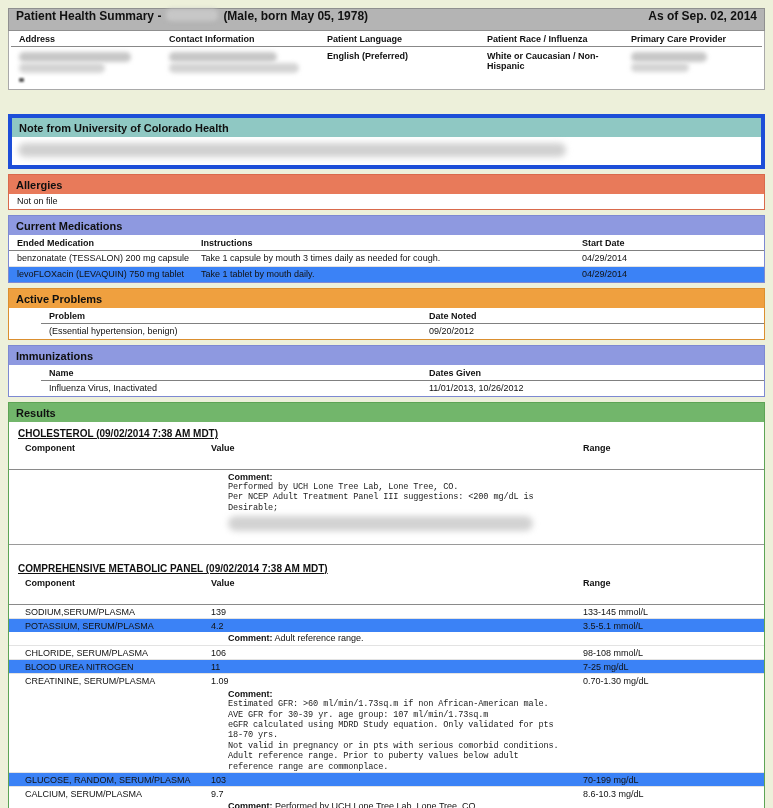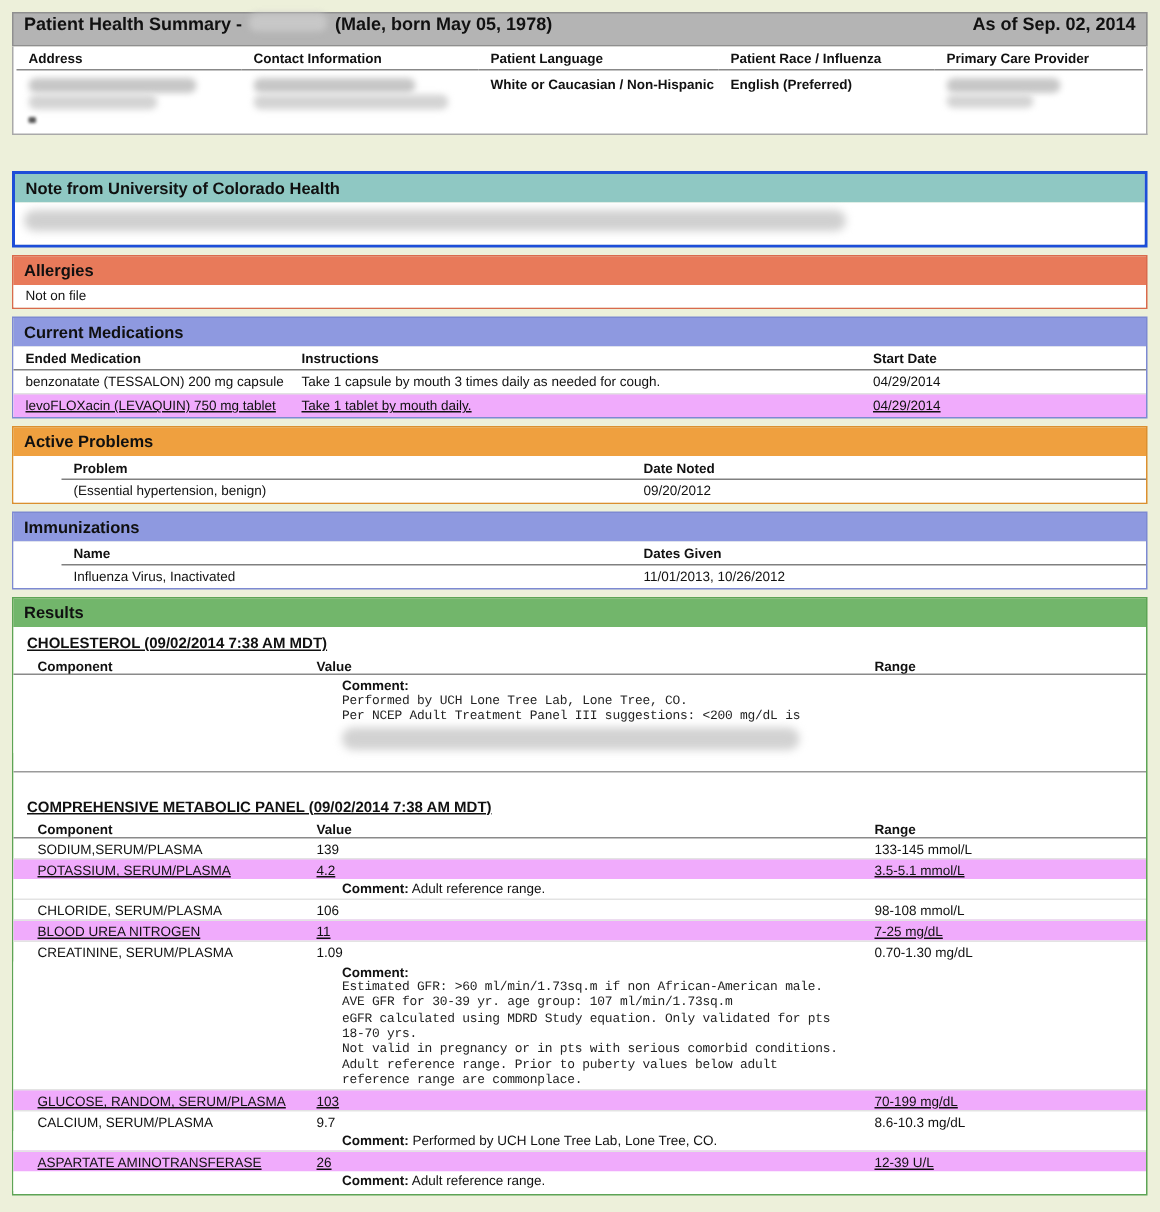--- a/index.html
+++ b/index.html
@@ -9,47 +9,47 @@
   
   .titlebar{background:#b4b4b4;border:1px solid #8f8f8f;height:21px;display:flex;padding:0 7px;font-size:12px;font-weight:bold;white-space:nowrap;}
   .titlebar .spacer{flex:1;}
   .pi-box{background:#fff;border:1px solid #a9a9a9;border-top:none;}
   .pi-grid{display:grid;grid-template-columns:150px 158px 160px 144px 1fr;padding:0 2px;}
   .pi-head{font-weight:bold;font-size:9px;padding:3px 2px 2px 8px;border-bottom:1px solid #888;}
   .pi-cell{font-size:9px;font-weight:bold;padding:4px 2px 5px 8px;min-height:22px;}
   
   .sec-h{font-weight:bold;font-size:11px;padding:4px 7px 3px 7px;color:#101010;}
   .sec-body{background:#fff;}
-  .note{border:2px solid #1d4ed8;margin-top:24px;}
+  .note{border:4px solid #1d4ed8;margin-top:24px;}
   .note .sec-h{background:#8fc8c3;}
   .allergy{border:1px solid #d96a4c;}
   .allergy .sec-h{background:#e87a5a;}
   .meds{border:1px solid #7d89d2;}
   .meds .sec-h{background:#8e99e0;}
   .probs{border:1px solid #db8f2f;}
   .probs .sec-h{background:#efa03f;}
   .imms{border:1px solid #7d89d2;}
   .imms .sec-h{background:#8e99e0;}
   .res{border:1px solid #5da455;}
   .res .sec-h{background:#72b66b;}
   .note-body{height:22px;padding:3px 6px;}
   .plain-row{font-size:9px;padding:2px 18px 3px 8px;}
   
   .t-head{display:grid;font-weight:bold;font-size:9px;padding:3px 6px 2px 8px;border-bottom:1px solid #808080;}
   .t-row{display:grid;font-size:9px;padding:2px 6px 3px 8px;}
   .g3{grid-template-columns:184px 381px 1fr;}
   .g2{grid-template-columns:380px 1fr;margin-left:32px;}
-  .shade{background:#f0abfc;text-decoration:underline;}
+  .shade{background:#3b82f6;}
   .t-row + .t-row{border-top:1px solid #e2e2e2;}
   
   .res-body{padding-top:1px;}
   .grp{padding-bottom:2px;}
   .grp.sep{border-bottom:1px solid #9a9a9a;padding-bottom:12px;margin-bottom:13px;}
   .grp-h{font-weight:bold;font-size:10px;padding:5px 6px 2px 9px;text-decoration:underline;}
-  .r-head{display:grid;grid-template-columns:186px 372px 1fr;font-weight:bold;font-size:9px;padding:2px 6px 0 16px;border-bottom:1px solid #8a8a8a;}
+  .r-head{display:grid;grid-template-columns:186px 372px 1fr;font-weight:bold;font-size:9px;padding:2px 6px 16px 16px;border-bottom:1px solid #8a8a8a;}
   .r-row{display:grid;grid-template-columns:186px 372px 1fr;font-size:9px;line-height:10px;padding:2px 6px 1px 16px;}
   .r-row.lined,.r-head + .r-row{border-top:0;}
   .r-row{border-top:1px solid #e3e3e3;}
   .r-head + .r-row{border-top:none;}
   .c-inline{font-size:9px;line-height:10px;padding:1px 6px 2px 219px;background:#fff;}
   .c-label{font-size:9px;line-height:10px;font-weight:bold;padding:2px 6px 0 219px;background:#fff;}
   .c-mono{font-family:"Liberation Mono","DejaVu Sans Mono",monospace;font-size:8.6px;line-height:10.4px;letter-spacing:-0.15px;padding:0 6px 0 219px;background:#fff;color:#222;}
   b.cmt{font-weight:bold;}
   
   .redact{display:inline-block;background:#c7c7c7;border-radius:5px;filter:blur(2px);vertical-align:middle;}
@@ -81,22 +81,22 @@
       <div class="pi-grid">
         <div class="pi-cell">
           <span class="redact rb" style="width:112px;height:10px;"></span>
           <span class="redact rb lt" style="width:86px;height:10px;"></span>
           <span class="dot"></span>
         </div>
         <div class="pi-cell">
           <span class="redact rb" style="width:108px;height:10px;"></span>
           <span class="redact rb lt" style="width:130px;height:10px;"></span>
         </div>
+        <div class="pi-cell">English (Preferred)</div>
         <div class="pi-cell">White or Caucasian / Non-Hispanic</div>
-        <div class="pi-cell">English (Preferred)</div>
         <div class="pi-cell">
           <span class="redact rb" style="width:76px;height:10px;"></span>
           <span class="redact rb lt" style="width:58px;height:9px;"></span>
         </div>
       </div>
     </div>
   </div>
 
   <div class="sec note">
     <div class="sec-h">Note from University of Colorado Health</div>
@@ -166,20 +166,21 @@
       <div class="grp sep">
         <div class="grp-h">CHOLESTEROL (09/02/2014 7:38 AM MDT)</div>
         <div class="r-head">
           <div>Component</div>
           <div>Value</div>
           <div>Range</div>
         </div>
         <div class="c-label">Comment:</div>
         <div class="c-mono">Performed by UCH Lone Tree Lab, Lone Tree, CO.</div>
         <div class="c-mono">Per NCEP Adult Treatment Panel III suggestions: &lt;200 mg/dL is</div>
+        <div class="c-mono">Desirable;</div>
         <div style="padding:1px 6px 0 219px;background:#fff;">
           <span class="redact" style="width:305px;height:15px;border-radius:8px;filter:blur(3px);background:#d2d2d2;"></span>
         </div>
       </div>
 
       <div class="grp">
         <div class="grp-h">COMPREHENSIVE METABOLIC PANEL (09/02/2014 7:38 AM MDT)</div>
         <div class="r-head">
           <div>Component</div>
           <div>Value</div>

